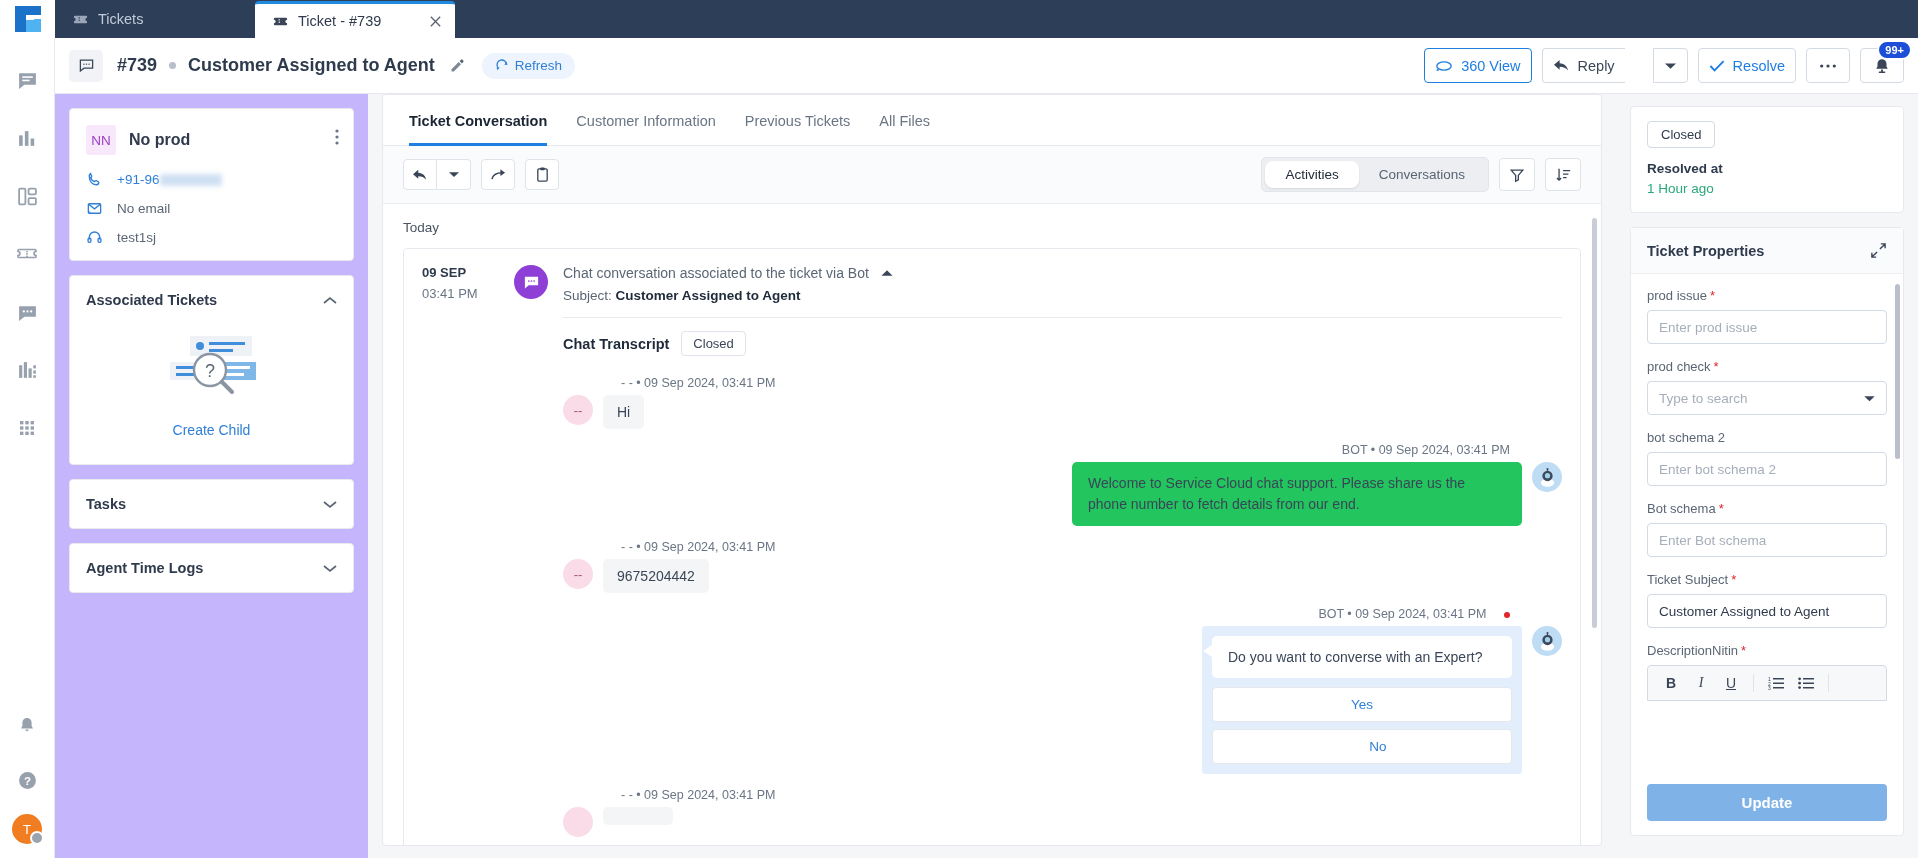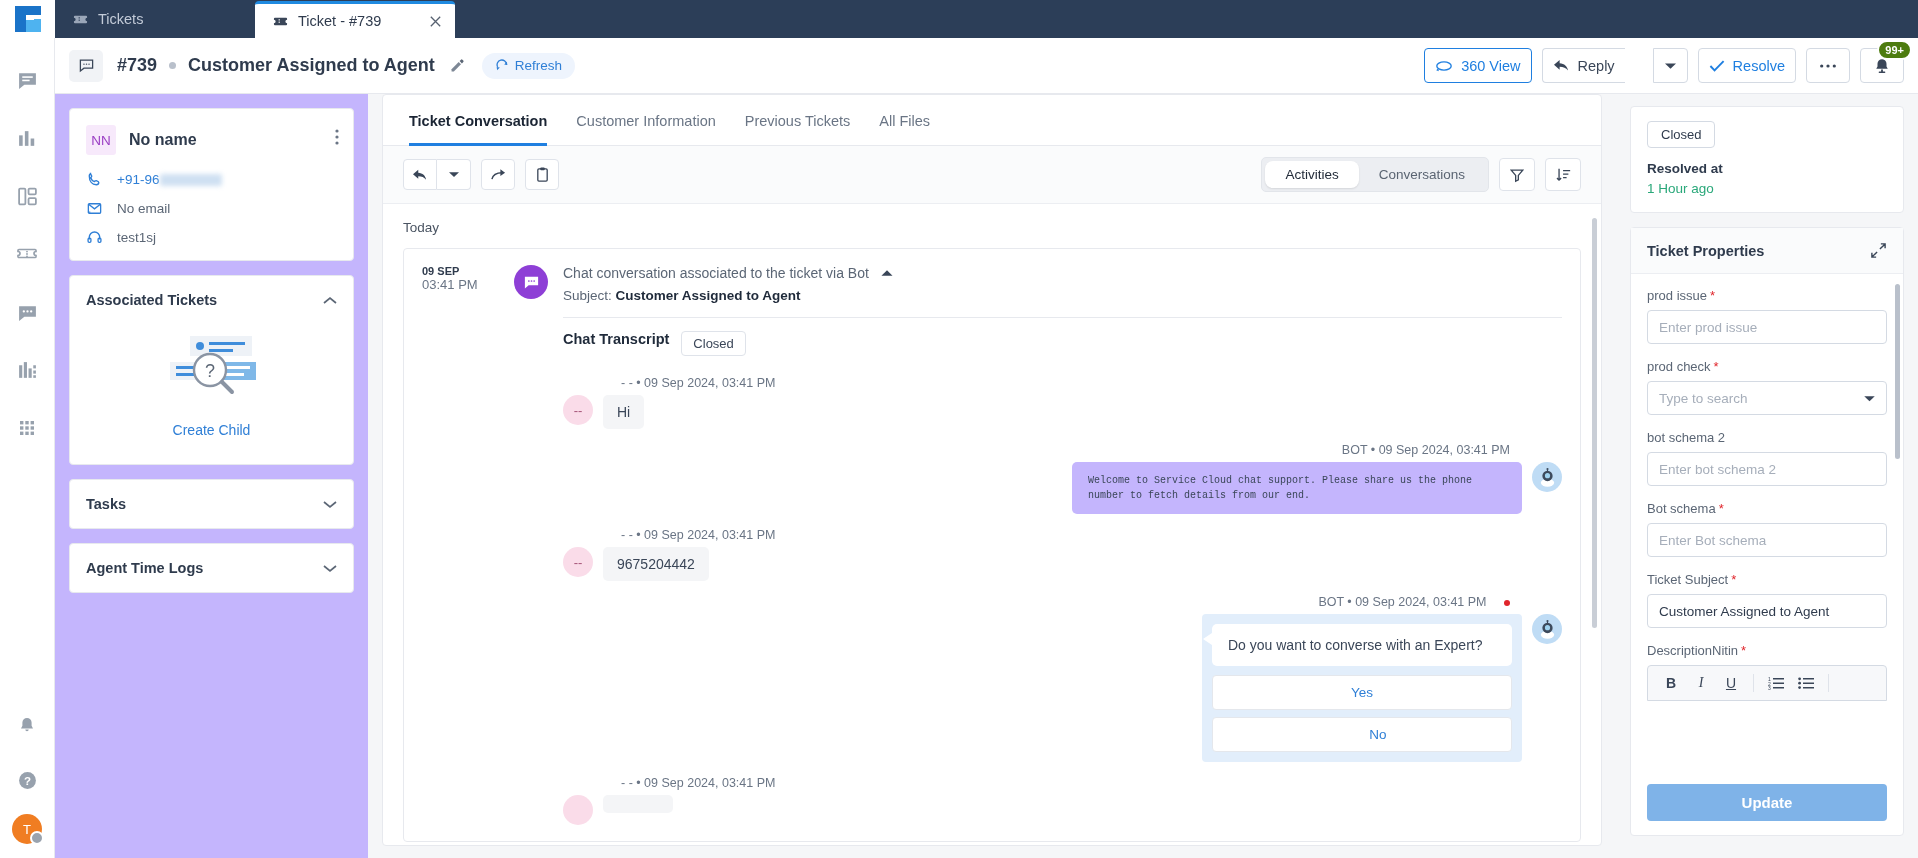--- a/index.html
+++ b/index.html
@@ -90,21 +90,21 @@
     font-size: 14.5px; color: #3a4658; cursor: pointer; white-space: nowrap;
   }
   .btn.primary-outline { border-color: #1f7fe0; color: #1f7fe0; }
   .btn.link-blue { color: #1f7fe0; }
   .split { display: flex; gap: 28px; }
   .split .btn:first-child { border-radius: 4px 0 0 4px; border-right: none; }
   .split .btn.caret { border-radius: 0 4px 4px 0; padding: 0 11px; }
   .btn.square { padding: 0 12px; }
   .bell-wrap { position: relative; }
   .badge99 {
-    position: absolute; top: -9px; right: -9px; background: #4d7c0f; color: #fff;
+    position: absolute; top: -9px; right: -9px; background: #1d4ed8; color: #fff;
     border-radius: 11px; font-size: 11px; padding: 2px 6px; font-weight: 700;
     border: 2px solid #fff;
   }
 
   
   .col-left {
     position: absolute; top: 94px; left: 55px; width: 313px; height: 764px;
     background: #c4b5fd; padding: 14px; overflow: hidden;
   }
   .col-mid {
@@ -179,32 +179,32 @@
   }
 
   .conv-scroll { flex: 1; overflow: hidden; padding: 16px 20px 0 20px; position: relative; }
   .day-label { font-size: 13.5px; color: #4a5462; margin-bottom: 13px; }
 
   .activity {
     border: 1px solid #e7e9ee; border-radius: 4px; background: #fff;
     display: flex; padding: 16px 18px;
   }
   .act-date { width: 92px; flex:0 0 92px; }
-  .act-date .d { font-size: 11px; color:#2f3b4d; font-weight: 700; }
+  .act-date .d { font-size: 13px; color:#2f3b4d; font-weight: 700; margin-bottom: 6px; }
   .act-date .t { font-size: 13px; color:#6a7585; }
   .act-avatar {
     width: 34px; height: 34px; border-radius: 50%; background: #8e3fd6;
     display:flex; align-items:center; justify-content:center; flex: 0 0 34px; margin-right: 15px;
   }
   .act-body { flex: 1; min-width: 0; }
   .act-line1 { display:flex; align-items:center; gap: 12px; font-size: 14px; color:#5b6675; }
   .act-subject { margin-top: 7px; font-size: 13.5px; color:#5b6675; }
   .act-subject b { color:#1f2a3a; font-weight: 700; }
   .hr { height:1px; background:#e7e9ee; margin: 14px 0 13px 0; }
-  .transcript-head { display:flex; gap: 12px; margin-bottom: 20px; }
+  .transcript-head { display:flex; align-items:center; gap: 12px; margin-bottom: 20px; }
   .transcript-head .t { font-size: 14.5px; color:#1f2a3a; font-weight:700; }
   .chip {
     border:1px solid #dfe3ea; border-radius: 4px; padding: 4px 11px;
     font-size: 13px; color:#3a4658; background:#fff;
   }
 
   .msg { margin-top: 14px; }
   .msg-meta { font-size: 12.5px; color: #6a7585; margin-bottom: 5px; }
   .msg-row { display:flex; align-items:flex-start; gap: 10px; }
   .msg.left .msg-meta { margin-left: 58px; }
@@ -212,22 +212,22 @@
     width: 30px; height: 30px; border-radius: 50%; background:#fadce9; color:#a65578;
     display:flex; align-items:center; justify-content:center; font-size: 13px; flex:0 0 30px;
   }
   .bubble-in {
     background: #f4f5f7; border-radius: 5px; padding: 9px 14px;
     font-size: 14px; color:#3a4658;
   }
   .msg.right { display:flex; flex-direction: column; align-items: flex-end; }
   .msg.right .msg-meta { margin-right: 52px; }
   .bubble-out {
-    background:#c4b5fd; border-radius:5px; padding: 11px 16px; font-size: 10px;
-    color:#3a4658; max-width: 450px; line-height: 1.5; font-family: Liberation Mono, monospace;
+    background:#22c55e; border-radius:5px; padding: 11px 16px; font-size: 14px;
+    color:#3a4658; max-width: 450px; line-height: 1.5;
   }
   .bot-avatar {
     width: 30px; height: 30px; border-radius:50%; background:#bfdcf5; flex:0 0 30px;
     display:flex; align-items:center; justify-content:center; font-size: 16px;
   }
   .red-dot { width:6px; height:6px; border-radius:50%; background:#e0252b; }
   .qr-card { background:#e2eefb; border-radius:4px; padding: 10px; width: 320px; }
   .qr-q {
     background:#fff; border-radius:5px; padding: 13px 16px; font-size: 14px; color:#3a4658;
     position: relative; margin-bottom: 9px;
@@ -537,21 +537,21 @@
       <svg width="4" height="16" viewBox="0 0 4 16">
           <g fill="#6a7585">
             <circle cx="2" cy="2" r="1.6"></circle>
             <circle cx="2" cy="8" r="1.6"></circle>
             <circle cx="2" cy="14" r="1.6"></circle>
           </g>
         </svg>
     </div>
     <div class="contact-top">
       <div class="nn-badge">NN</div>
-      <div class="contact-name">No name</div>
+      <div class="contact-name">No prod</div>
     </div>
 
     <div class="contact-row">
       <span>
         <svg width="17" height="17" viewBox="0 0 18 18">
             <path fill="none" stroke="#2f7fd6" stroke-width="1.5" d="M4 2.6c1 0 1.5 1.6 2 2.7.3.7-.7 1.3-1 1.9.5 1.7 2.1 3.4 3.9 4 .6-.3 1.2-1.3 1.9-1 1.1.5 2.7 1 2.7 2 0 1.3-1.3 2.3-2.6 2.3C6.5 14.5 3.5 11 3.5 5.2c0-1.3.9-2.6 2-2.6z"></path>
           </svg>
       </span>
       <span class="c-text blue"><span>+91-96</span><span class="redact"></span></span>
     </div>

